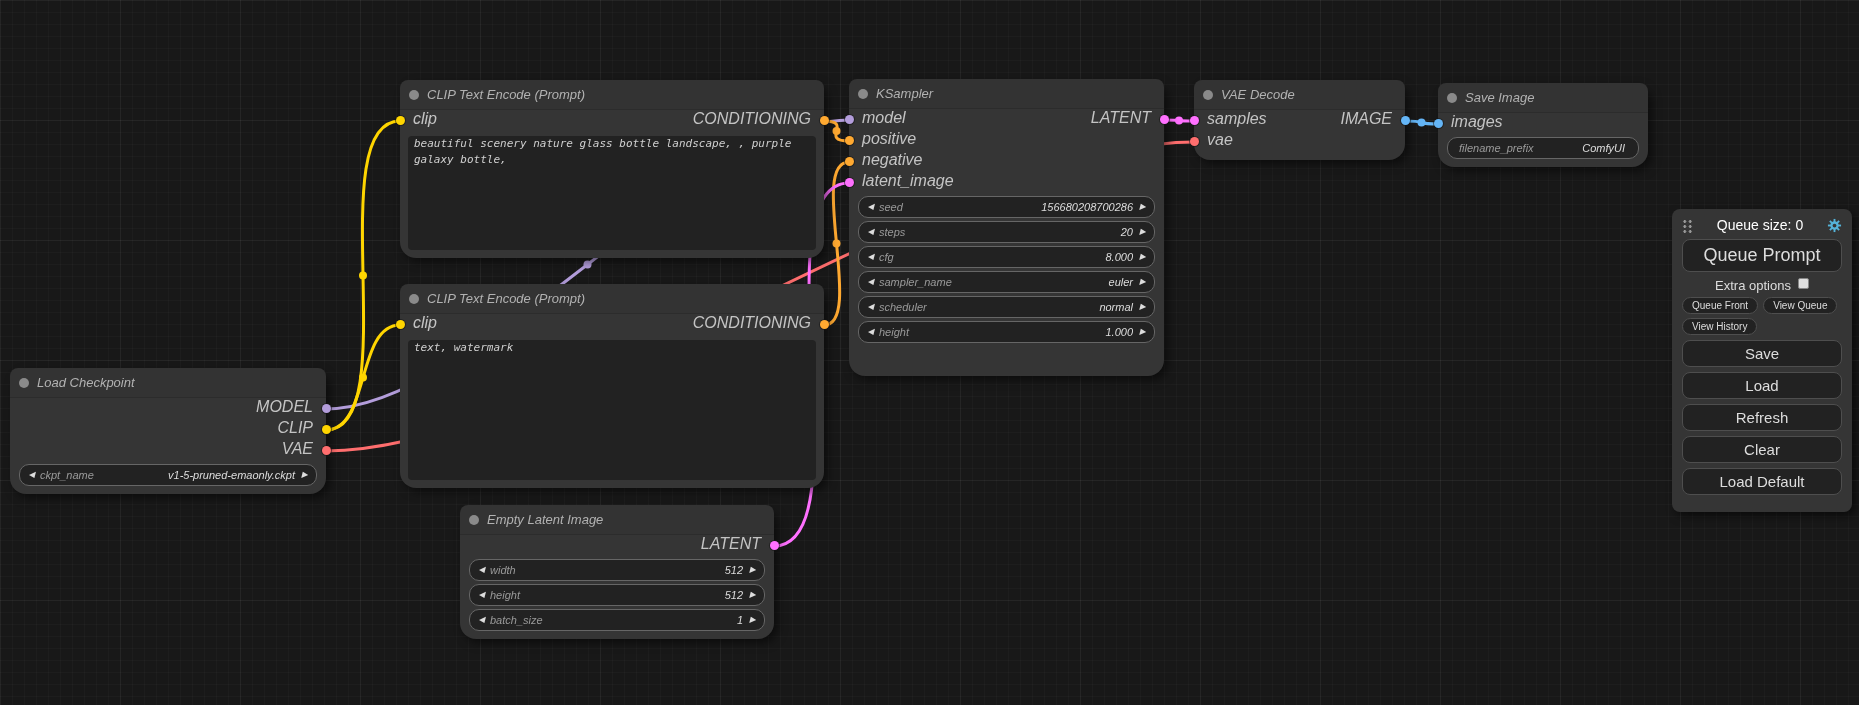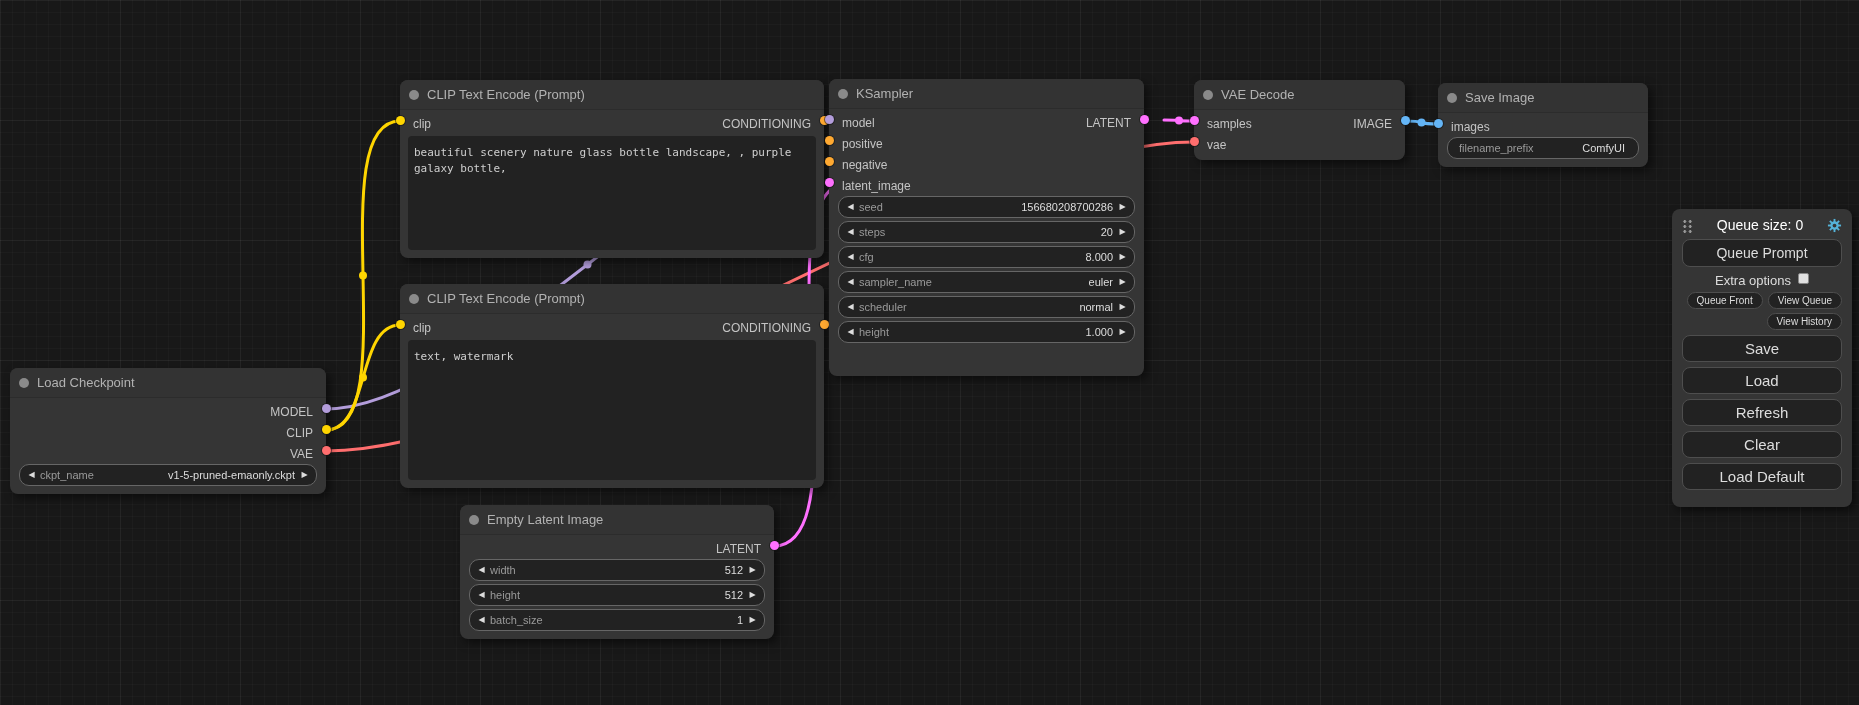--- a/index.html
+++ b/index.html
@@ -10,46 +10,47 @@
       linear-gradient(rgba(255,255,255,0.035) 1px, transparent 1px),
       linear-gradient(90deg, rgba(255,255,255,0.035) 1px, transparent 1px),
       linear-gradient(rgba(255,255,255,0.022) 1px, transparent 1px),
       linear-gradient(90deg, rgba(255,255,255,0.022) 1px, transparent 1px);
     background-size:120px 120px,120px 120px,12px 12px,12px 12px;
     font-family:"Liberation Sans",sans-serif;
   }
   .wires{position:absolute;left:0;top:0;z-index:1;}
   .wires path{fill:none;stroke-width:3;stroke-linecap:round;}
   .node{
-    position:absolute;z-index:2;background:#353535;border-radius:8px;
+    position:absolute;z-index:2;background:#353535;border-radius:16px;
     box-shadow:4px 4px 10px rgba(0,0,0,.5);
+    font-style:italic;
   }
   .node-title{
     height:30px;display:flex;align-items:center;gap:8px;padding:0 9px;
     background:#333;border-radius:8px 8px 0 0;border-bottom:1px solid #2c2c2c;
     box-sizing:border-box;
   }
   .tdot{width:10px;height:10px;border-radius:50%;background:#8a8a8a;flex:0 0 auto;}
   .ttext{color:#b2b2b2;font-size:13px;white-space:nowrap;}
-  .row{position:relative;height:21px;display:flex;align-items:flex-end;padding:0 13px;font-size:12px;color:#c4c4c4;}
+  .row{position:relative;height:21px;display:flex;align-items:flex-start;padding:0 13px;font-size:16px;color:#c4c4c4;}
   .out-label{margin-left:auto;}
   .dot{position:absolute;top:50%;margin-top:-4.5px;width:9px;height:9px;border-radius:50%;background:#888;box-shadow:0 0 0 1px rgba(20,20,20,.55);}
   .dot.in{left:-4.5px;}
   .dot.out{right:-4.5px;}
   .widget{
     height:20px;margin:3px 9px 0;background:#222;border:1px solid #666;border-radius:10px;
     display:flex;align-items:center;padding:0 5px;font-size:11px;box-sizing:content-box;
   }
   .arrow{color:#ddd;font-size:8px;line-height:1;width:13px;text-align:center;flex:0 0 auto;}
   .wlabel{color:#9a9a9a;margin-left:2px;white-space:nowrap;}
   .wvalue{color:#ddd;margin-left:auto;margin-right:3px;white-space:nowrap;}
   .toggle-dot{width:10px;height:10px;border-radius:50%;margin-left:6px;flex:0 0 auto;}
   .prompt{
     position:absolute;left:8px;right:8px;background:#222;border-radius:4px;
-    padding:9px 6px;font-family:"DejaVu Sans Mono",monospace;font-size:11px;
+    padding:0 6px;font-family:"DejaVu Sans Mono",monospace;font-size:11px;
     color:#cfcfcf;line-height:1.45;white-space:pre-wrap;overflow:hidden;box-sizing:border-box;
   }
   
   .menu{
     position:absolute;z-index:3;background:#353535;border-radius:8px;
     box-shadow:4px 4px 10px rgba(0,0,0,.55);padding:6px 10px 12px;color:#ddd;
     box-sizing:border-box;
   }
   .menu-header{display:flex;align-items:center;margin:2px 0 6px;}
   .drag-handle{
@@ -57,24 +58,24 @@
     background-image:radial-gradient(circle,#999 1.3px,transparent 1.5px);
     background-size:5.5px 5px;background-position:0 1px;
   }
   .queue-size{flex:1;text-align:center;font-size:14px;color:#ffffff;}
   .gear{flex:0 0 auto;cursor:pointer;}
   button.big{
     display:block;width:100%;margin:5px 0;background:#222;border:1px solid #4e4e4e;
     color:#ddd;font-size:15px;padding:4px 0;border-radius:8px;font-family:"Liberation Sans",sans-serif;
     cursor:pointer;
   }
-  button.primary{font-size:14px;padding:5px 0;margin-top:2px;}
+  button.primary{font-size:18px;padding:5px 0;margin-top:2px;}
   .extra-row{display:flex;align-items:flex-start;justify-content:center;gap:7px;font-size:13px;margin:6px 0 4px;}
   .extra-row input{appearance:none;width:11px;height:11px;background:#e0e0e0;border:1px solid #888;border-radius:2px;margin:0;cursor:pointer;}
-  .small-row{display:flex;justify-content:flex-end;gap:5px;margin:4px 0;}
+  .small-row{display:flex;justify-content:flex-start;gap:5px;margin:4px 0;}
   button.small{
     background:#222;border:1px solid #4e4e4e;color:#ddd;font-size:10px;
     padding:2px 9px;border-radius:10px;font-family:"Liberation Sans",sans-serif;cursor:pointer;
   }
 </style>
 </head>
 <body>
 
 <div id="canvas">
 
@@ -175,21 +176,21 @@
       <span class="arrow">▶</span>
     </div>
     <div class="widget">
       <span class="arrow">◀</span>
       <span class="wlabel">batch_size</span>
       <span class="wvalue">1</span>
       <span class="arrow">▶</span>
     </div>
   </div>
 
-  <div class="node" style="left:829px;top:79px;width:315px;height:297px">
+  <div class="node" style="left:849px;top:79px;width:315px;height:297px">
     <div class="node-title">
       <span class="tdot"></span>
       <span class="ttext">KSampler</span>
     </div>
     <div class="row">
       <span class="dot in" style="background-color: rgb(179, 157, 219);"></span>
       <span class="in-label">model</span>
       <span class="out-label">LATENT</span>
       <span class="dot out" style="background-color: rgb(255, 112, 255);"></span>
     </div>

